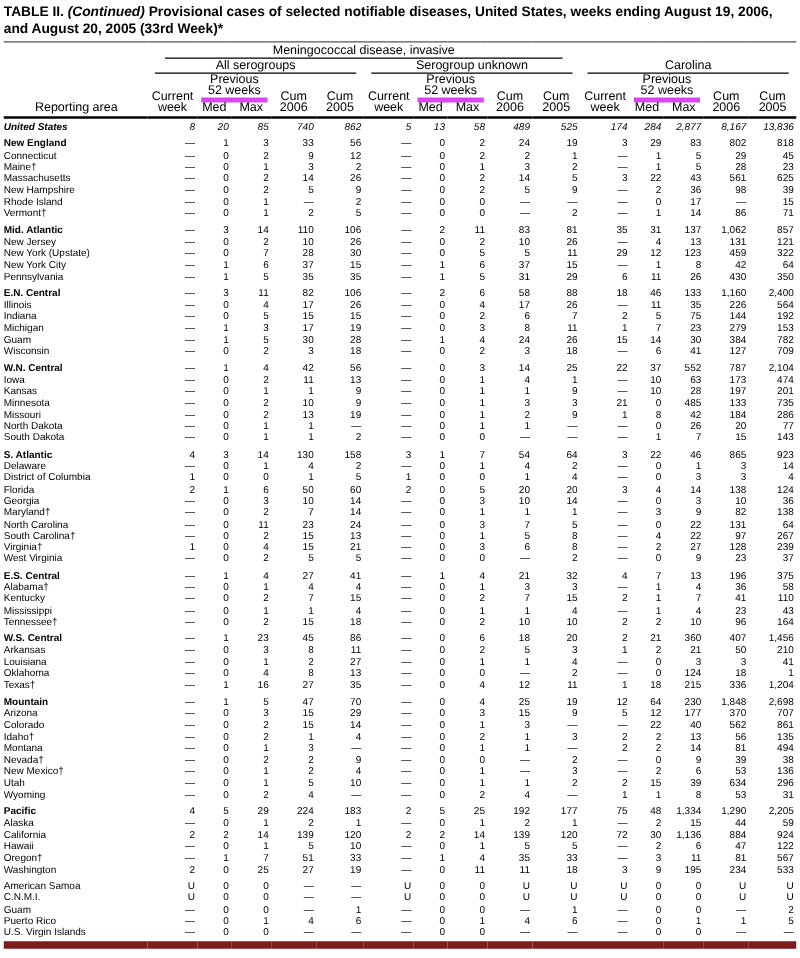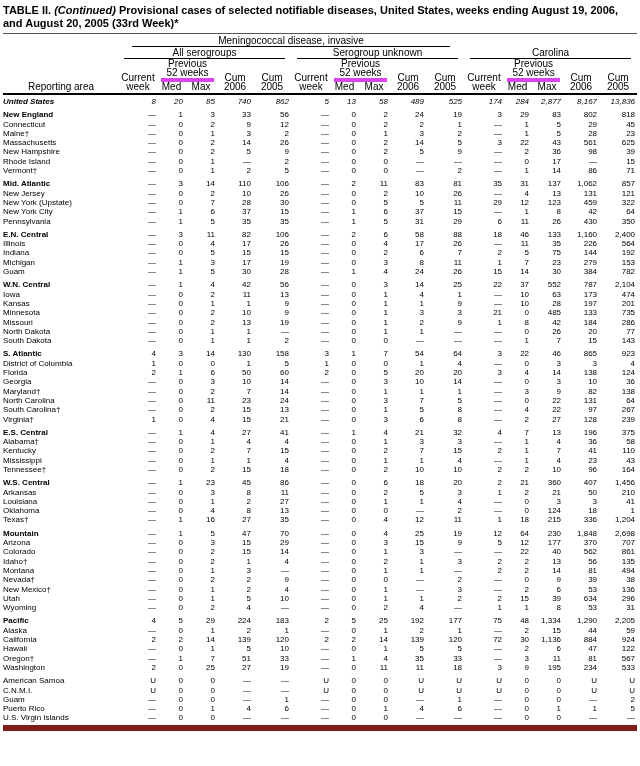--- a/index.html
+++ b/index.html
@@ -452,20 +452,38 @@
           <td class="num">1</td>
           <td class="num">4</td>
           <td class="num">24</td>
           <td class="num">26</td>
           <td class="num">15</td>
           <td class="num">14</td>
           <td class="num">30</td>
           <td class="num">384</td>
           <td class="num">782</td>
         </tr>
+        <tr>
+          <td class="name">Wisconsin</td>
+          <td class="num">—</td>
+          <td class="num">0</td>
+          <td class="num">2</td>
+          <td class="num">3</td>
+          <td class="num">18</td>
+          <td class="num">—</td>
+          <td class="num">0</td>
+          <td class="num">2</td>
+          <td class="num">3</td>
+          <td class="num">18</td>
+          <td class="num">—</td>
+          <td class="num">6</td>
+          <td class="num">41</td>
+          <td class="num">127</td>
+          <td class="num">709</td>
+        </tr>
         <tr class="bold gap">
           <td class="name">W.N. Central</td>
           <td class="num">—</td>
           <td class="num">1</td>
           <td class="num">4</td>
           <td class="num">42</td>
           <td class="num">56</td>
           <td class="num">—</td>
           <td class="num">0</td>
           <td class="num">3</td>
@@ -597,20 +615,38 @@
           <td class="num">7</td>
           <td class="num">54</td>
           <td class="num">64</td>
           <td class="num">3</td>
           <td class="num">22</td>
           <td class="num">46</td>
           <td class="num">865</td>
           <td class="num">923</td>
         </tr>
         <tr>
+          <td class="name">Delaware</td>
+          <td class="num">—</td>
+          <td class="num">0</td>
+          <td class="num">1</td>
+          <td class="num">4</td>
+          <td class="num">2</td>
+          <td class="num">—</td>
+          <td class="num">0</td>
+          <td class="num">1</td>
+          <td class="num">4</td>
+          <td class="num">2</td>
+          <td class="num">—</td>
+          <td class="num">0</td>
+          <td class="num">1</td>
+          <td class="num">3</td>
+          <td class="num">14</td>
+        </tr>
+        <tr>
           <td class="name">District of Columbia</td>
           <td class="num">1</td>
           <td class="num">0</td>
           <td class="num">0</td>
           <td class="num">1</td>
           <td class="num">5</td>
           <td class="num">1</td>
           <td class="num">0</td>
           <td class="num">0</td>
           <td class="num">1</td>
@@ -721,20 +757,38 @@
           <td class="num">—</td>
           <td class="num">0</td>
           <td class="num">3</td>
           <td class="num">6</td>
           <td class="num">8</td>
           <td class="num">—</td>
           <td class="num">2</td>
           <td class="num">27</td>
           <td class="num">128</td>
           <td class="num">239</td>
+        </tr>
+        <tr>
+          <td class="name">West Virginia</td>
+          <td class="num">—</td>
+          <td class="num">0</td>
+          <td class="num">2</td>
+          <td class="num">5</td>
+          <td class="num">5</td>
+          <td class="num">—</td>
+          <td class="num">0</td>
+          <td class="num">0</td>
+          <td class="num">—</td>
+          <td class="num">2</td>
+          <td class="num">—</td>
+          <td class="num">0</td>
+          <td class="num">9</td>
+          <td class="num">23</td>
+          <td class="num">37</td>
         </tr>
         <tr class="bold gap">
           <td class="name">E.S. Central</td>
           <td class="num">—</td>
           <td class="num">1</td>
           <td class="num">4</td>
           <td class="num">27</td>
           <td class="num">41</td>
           <td class="num">—</td>
           <td class="num">1</td>

